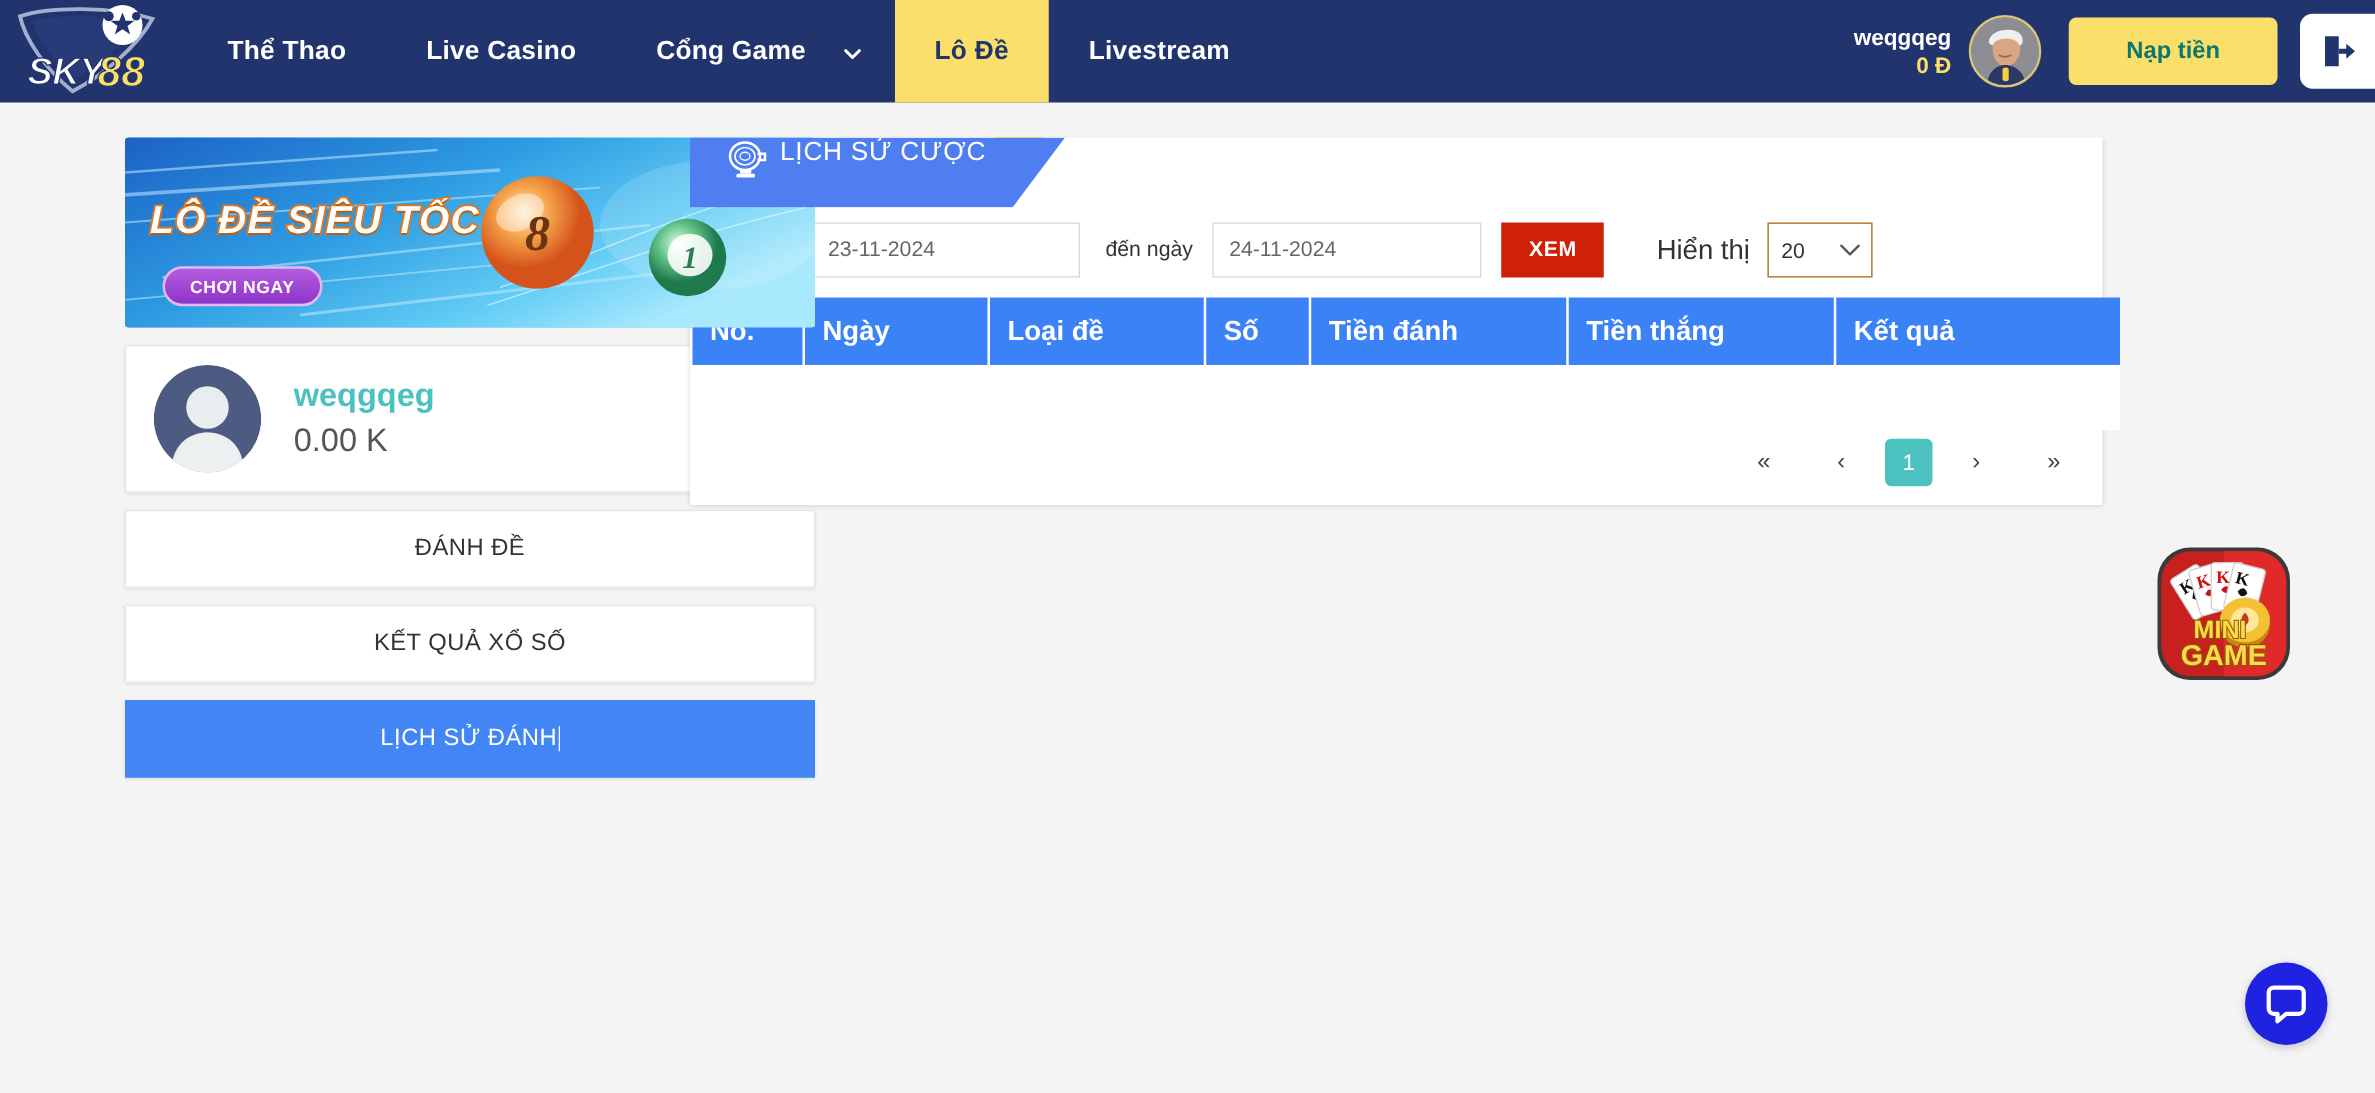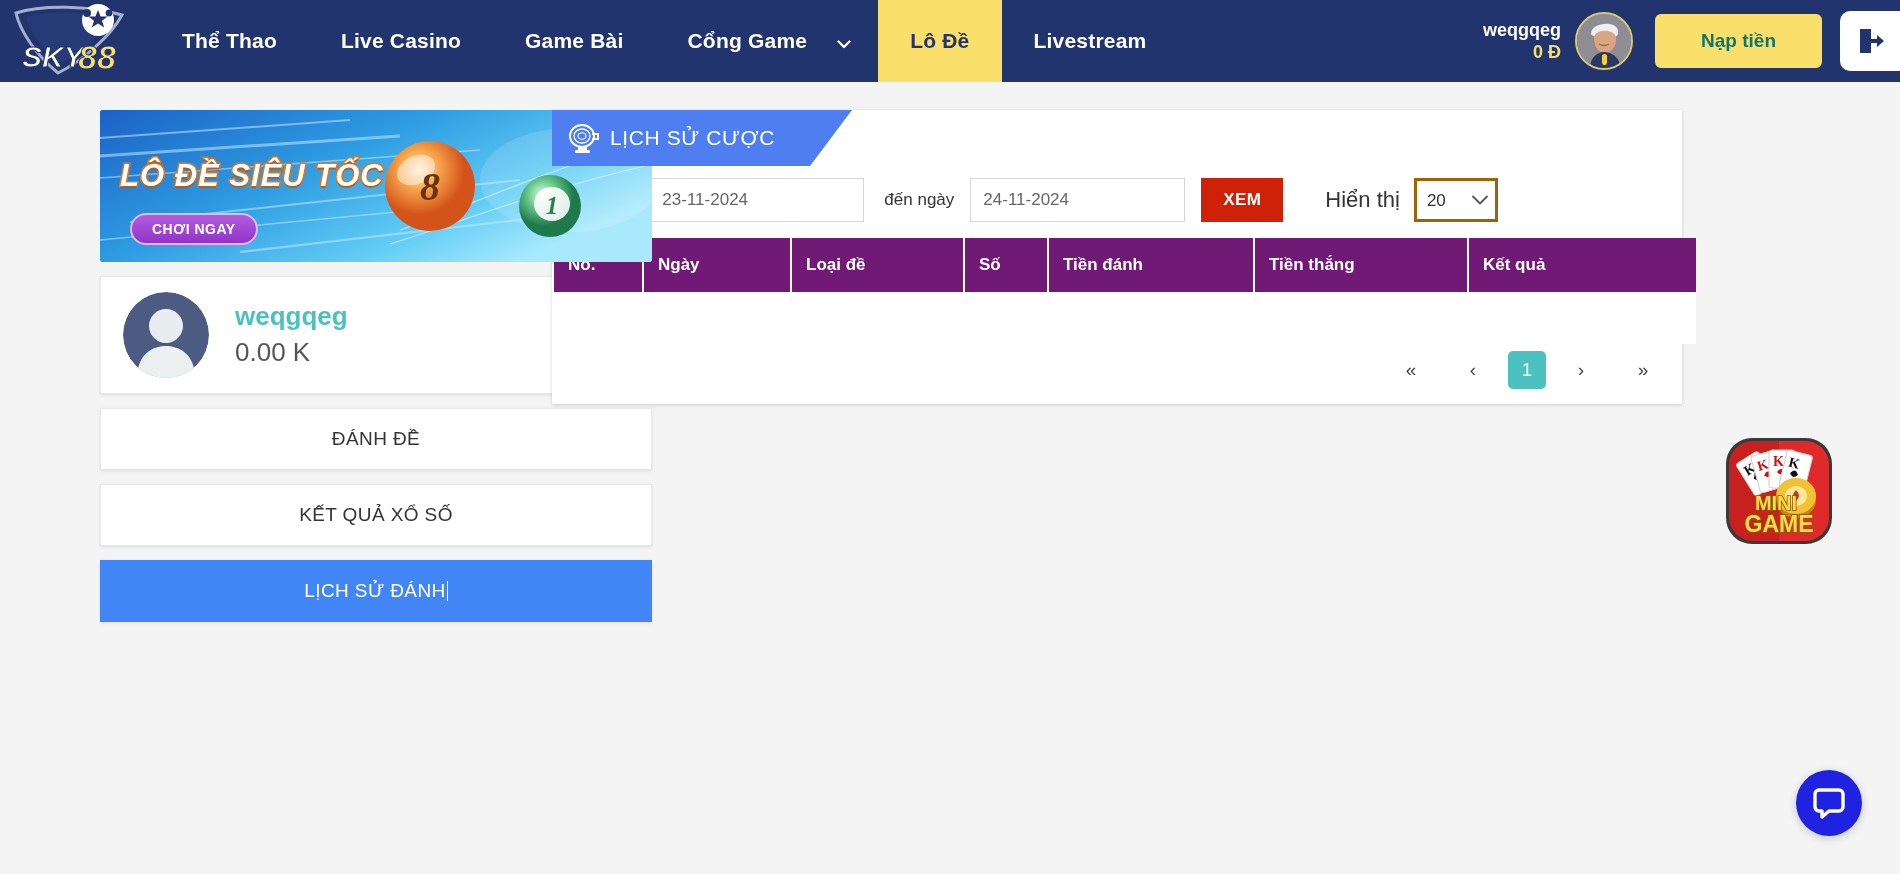--- a/index.html
+++ b/index.html
@@ -191,22 +191,22 @@
     width: 1130px;
   }
   .ribbon-wrap {
     position: relative;
     height: 56px;
   }
   .ribbon {
     position: absolute; left: 0; top: 0;
     height: 56px; width: 300px;
     background: #4e7ef0;
-    display: flex; align-items: center;
-    padding-left: 14px;
+    display: flex; 
+    padding-left: 28px;
     clip-path: polygon(0 0, 100% 0, 86% 100%, 0 100%);
   }
   .ribbon-tri {
     position: absolute; left: 243px; top: 0;
     width: 0; height: 0;
     border-left: 40px solid #f5b91b;
     border-bottom: 26px solid transparent;
   }
   .ribbon-icon { width: 34px; height: 34px; flex: 0 0 34px; }
   .ribbon-title {
@@ -240,43 +240,43 @@
     cursor: pointer;
     letter-spacing: .5px;
   }
   .show-label { margin-left: 42px; font-size: 22px; color: #333333; }
   .select-wrap {
     position: relative; margin-left: 14px;
   }
   .page-select {
     appearance: none; -webkit-appearance: none;
     width: 84px; height: 44px;
-    border: 3px solid #a16207;
+    border: 1px solid #a16207;
     background: #ffffff;
     padding: 0 10px;
     font-size: 17px; color: #333333;
     font-family: "Liberation Sans", sans-serif;
     cursor: pointer;
     outline: none;
   }
   .select-chev {
     position: absolute; right: 9px; top: 15px;
     pointer-events: none;
   }
 
   table.hist {
     width: 1130px;
     border-collapse: separate;
     border-spacing: 2px 0;
     table-layout: fixed;
   }
   table.hist th {
-    background: #701a75;
+    background: #3b82f6;
     color: #ffffff;
-    font-size: 17px;
+    font-size: 22px;
     font-weight: bold;
     text-align: left;
     padding: 14px 14px;
     height: 54px;
     white-space: nowrap;
   }
   .tbody-empty {
     height: 52px;
     background: #ffffff;
   }
@@ -343,23 +343,20 @@
       </svg>
     </div>
   </div>
 
   <div class="nav-items">
     <div class="nav-item">
       <span>Thể Thao</span>
     </div>
     <div class="nav-item">
       <span>Live Casino</span>
-    </div>
-    <div class="nav-item">
-      <span>Game Bài</span>
     </div>
     <div class="nav-item has-caret">
       <span>Cổng Game</span>
       <span class="caret">
         <svg width="16" height="16" viewBox="0 0 16 16">
             <path d="M2.5 5.5 L8 11 L13.5 5.5" fill="none" stroke="#ffffff" stroke-width="2.3" stroke-linecap="round" stroke-linejoin="round"></path>
           </svg>
       </span>
     </div>
     <div class="nav-item active">

